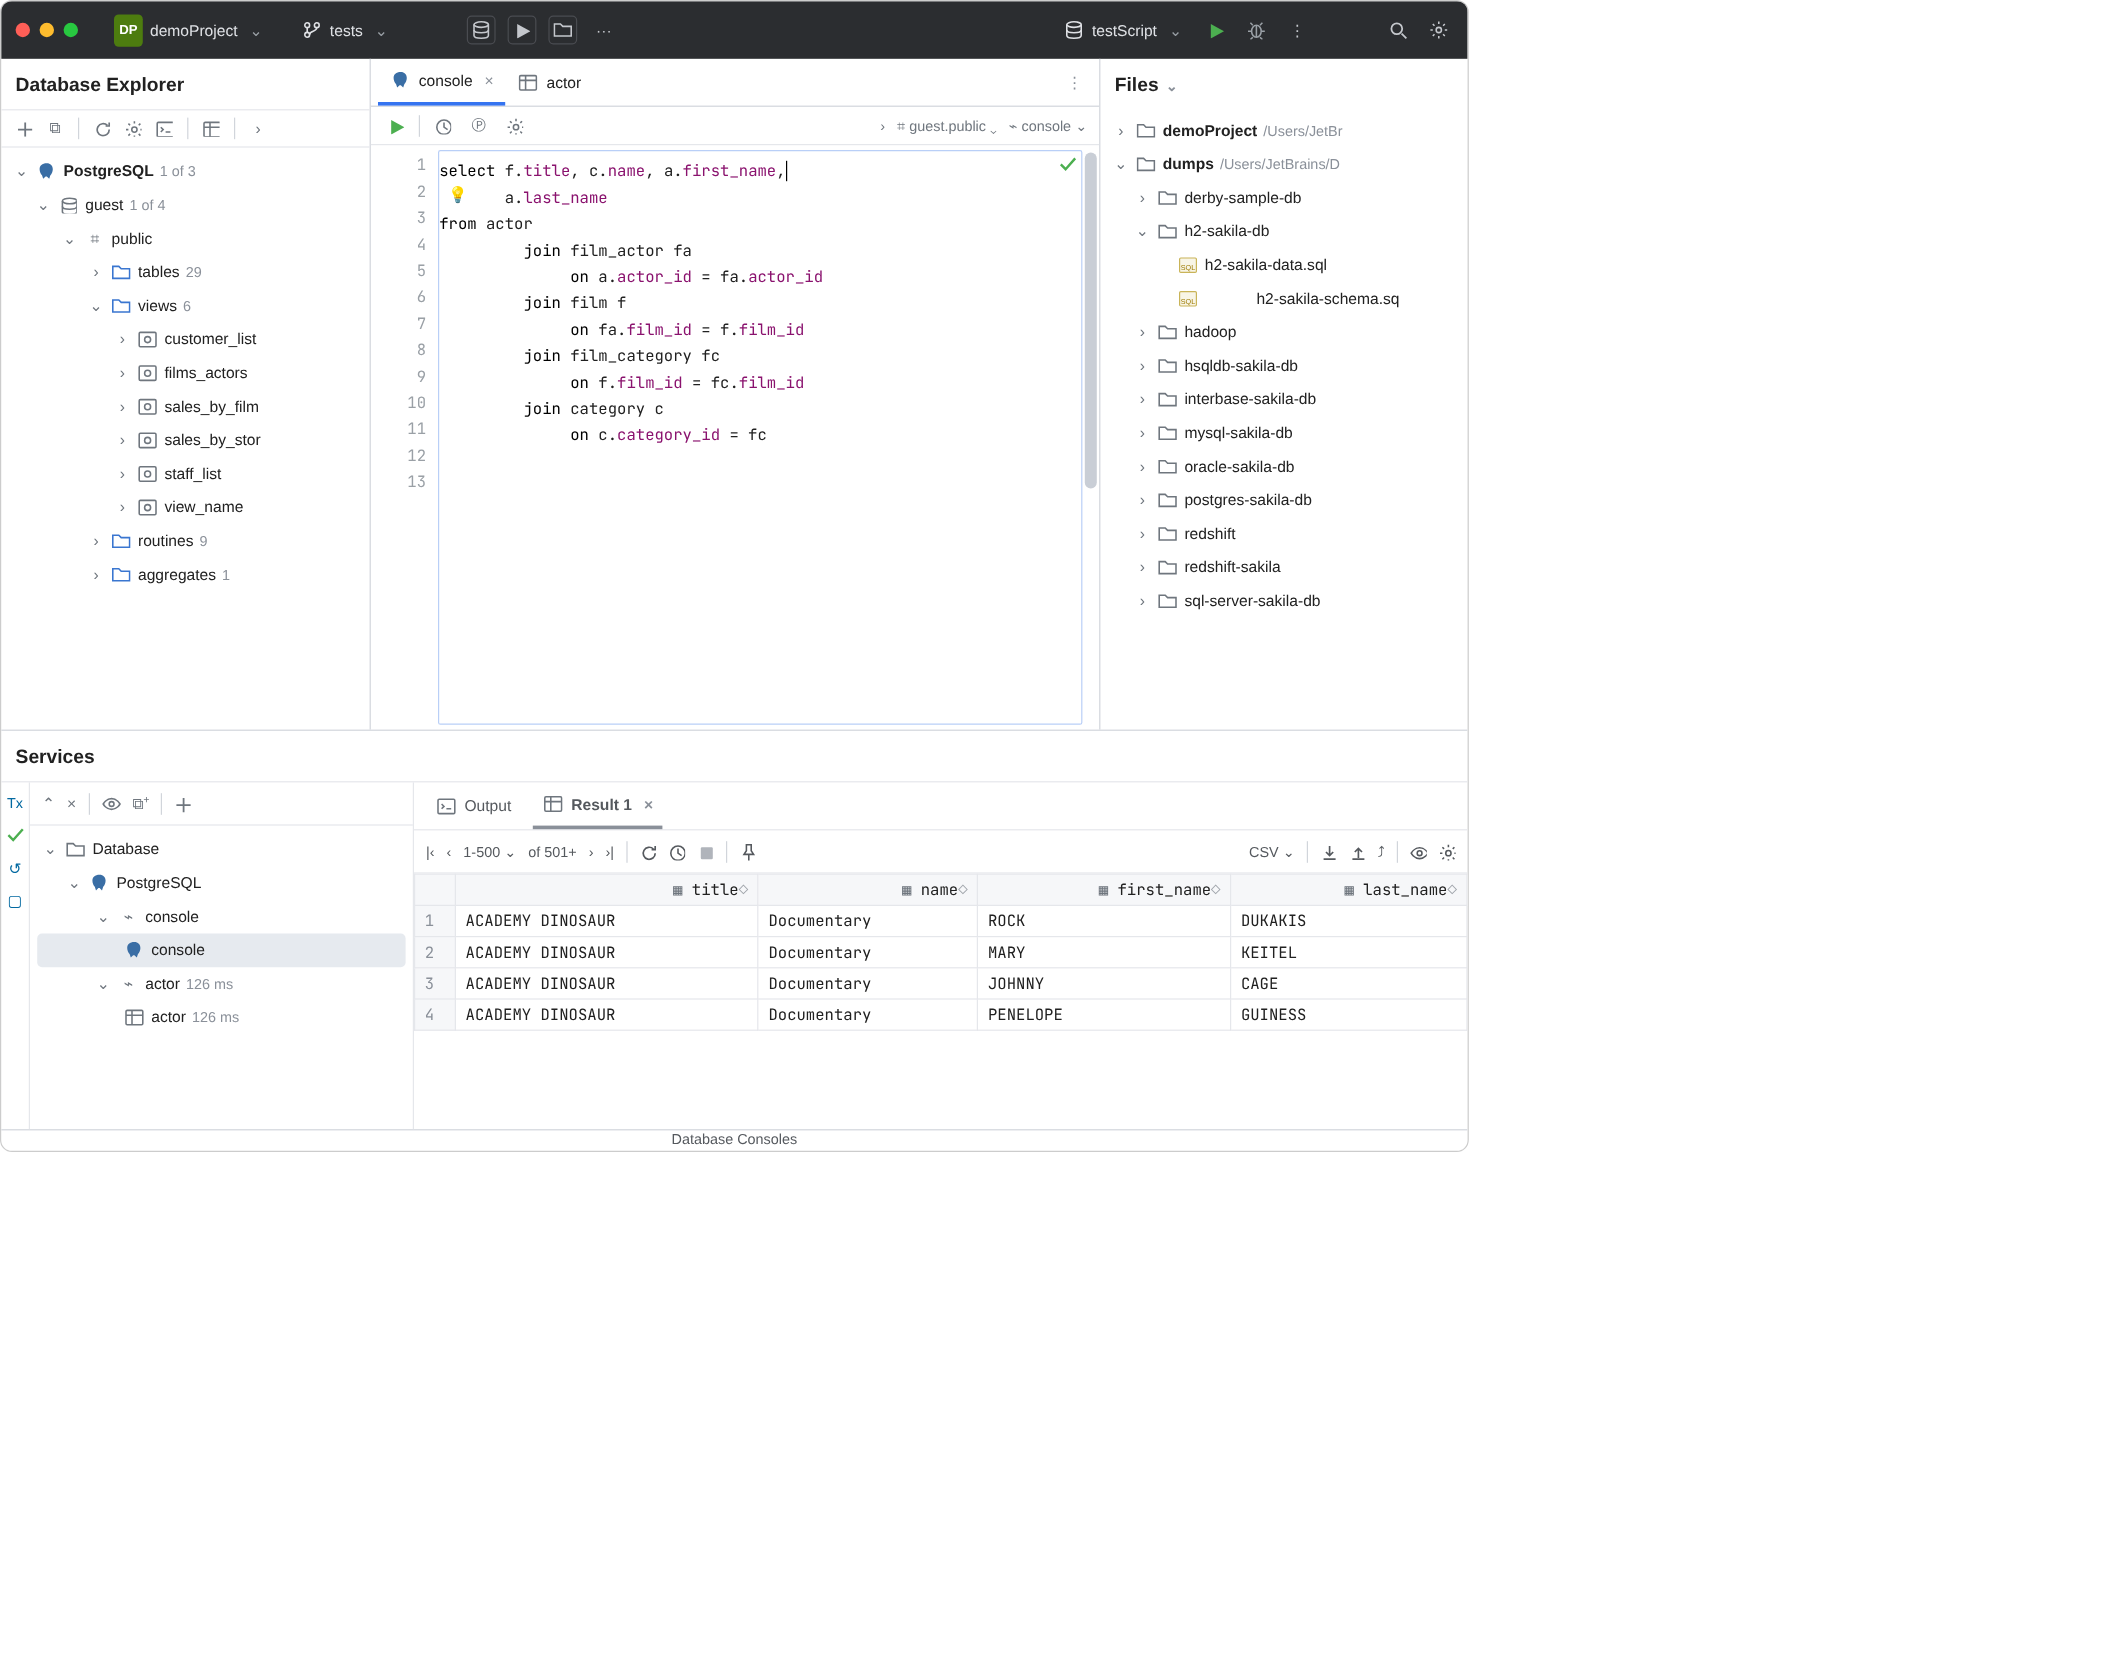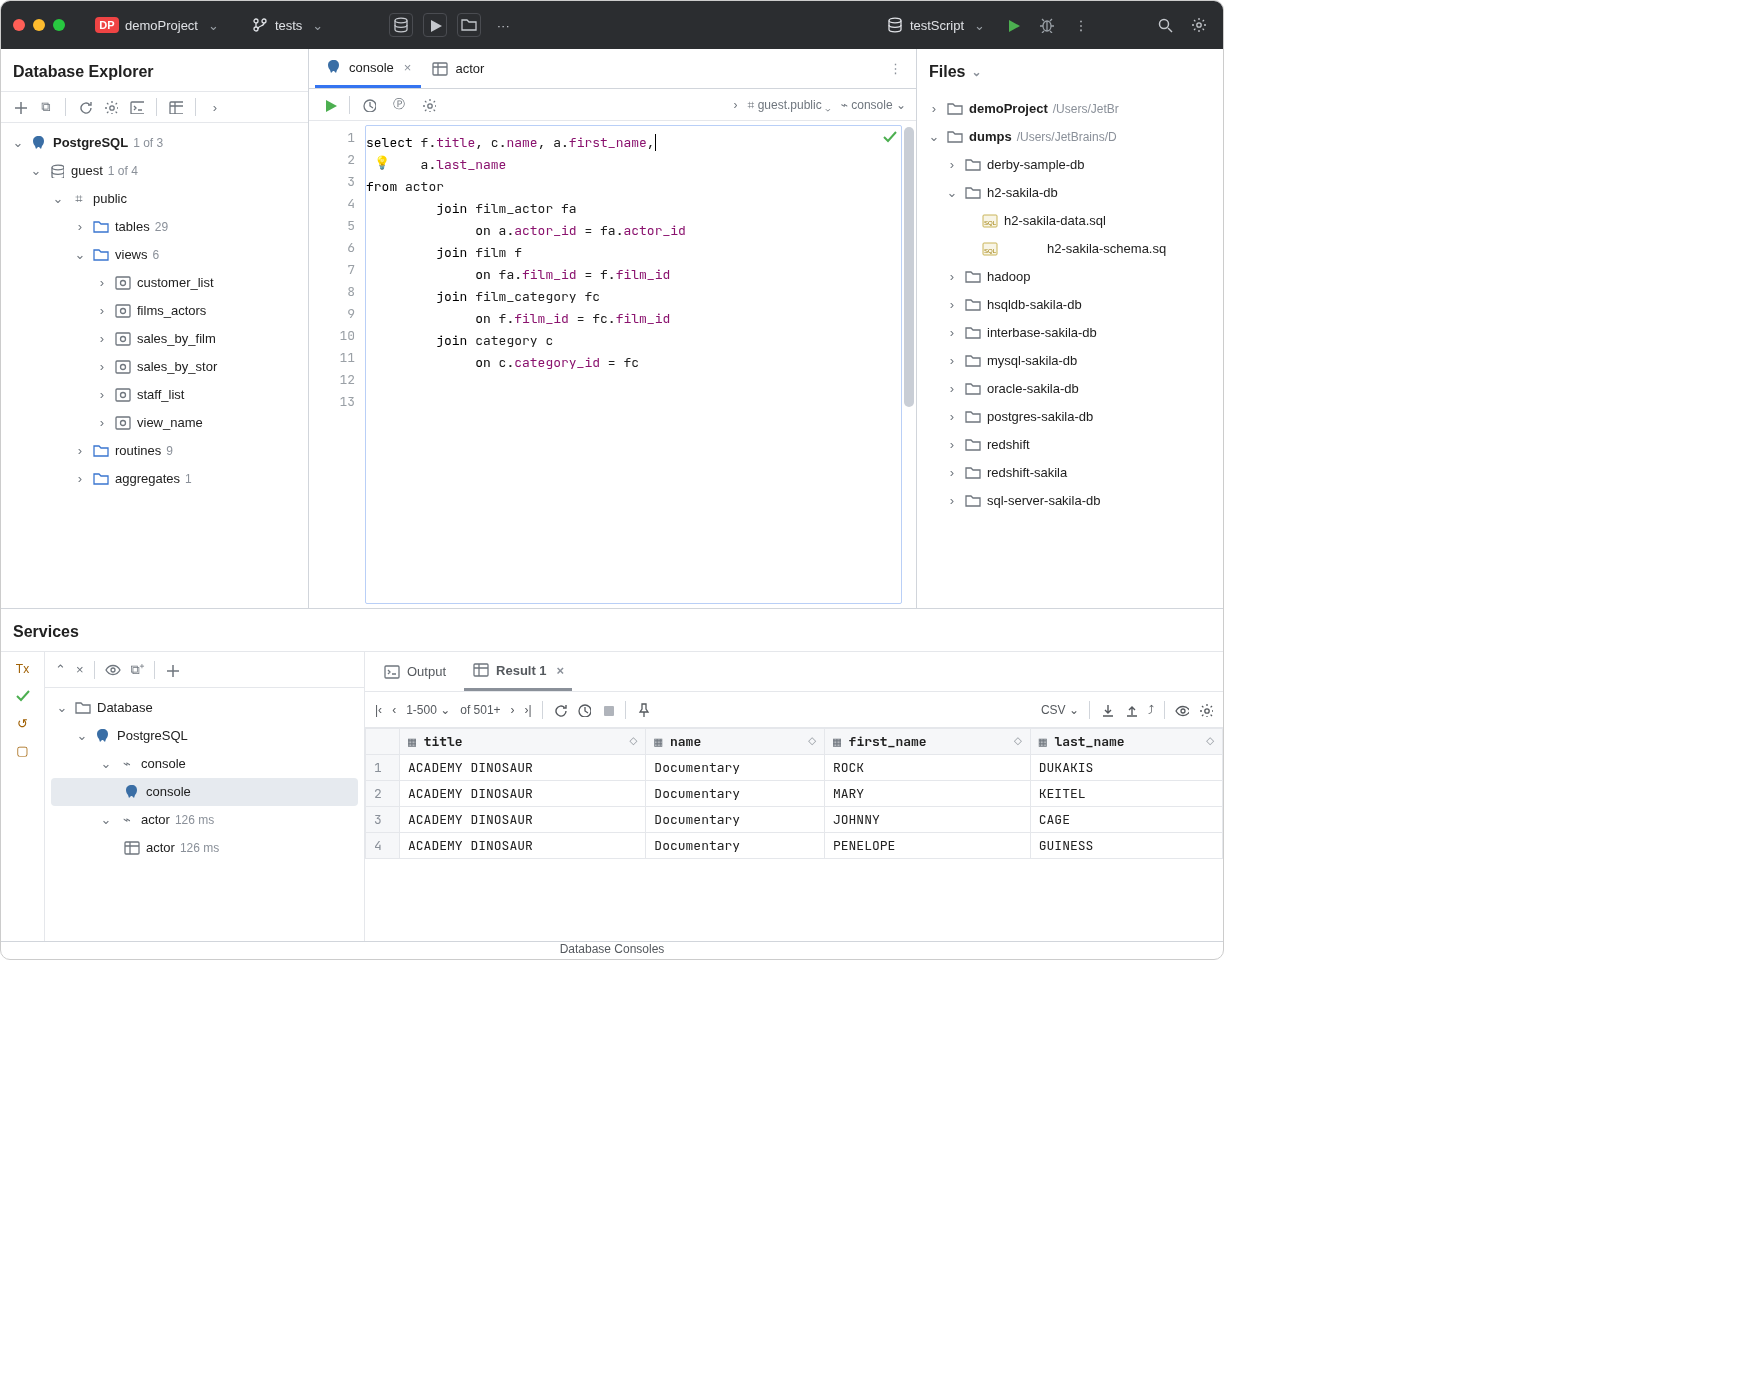--- a/index.html
+++ b/index.html
@@ -6,21 +6,21 @@
 body { font-family: -apple-system, BlinkMacSystemFont, "Segoe UI", sans-serif; font-size: 13px; color: #212121; background: #fff; width: 1224px; height: 960px; overflow: hidden; border-radius: 10px; border: 1px solid #ccc; }
 .mono { font-family: "JetBrains Mono", Menlo, Consolas, monospace; }
 
 
 .titlebar { height: 48px; background: #2b2d30; display: flex; align-items: center; padding: 0 12px; gap: 10px; color: #dfe1e5; }
 .mac-buttons { display: flex; gap: 8px; margin-right: 14px; }
 .mac-dot { width: 12px; height: 12px; border-radius: 50%; }
 .mac-close { background: #ff5f57; }
 .mac-min { background: #febc2e; }
 .mac-max { background: #28c840; }
-.proj-badge { background: #ef4444; color: #fff; width: 24px; height: 16px; border-radius: 4px; display: flex; align-items: center; justify-content: center; font-weight: 700; font-size: 11px; }
+.proj-badge { background: #4d7c0f; color: #fff; width: 24px; height: 27px; border-radius: 4px; display: flex; align-items: center; justify-content: center; font-weight: 700; font-size: 11px; }
 .titlebar .chev { color: #9aa0a6; margin-left: 4px; }
 .tb-item { display: flex; align-items: center; gap: 6px; padding: 0 6px; }
 .tb-spacer { flex: 1; }
 .tb-icon { width: 24px; height: 24px; display: flex; align-items: center; justify-content: center; color: #c4c7cc; border-radius: 4px; }
 .tb-icon.outline { border: 1px solid #4a4c51; }
 .run-icon { color: #4caf50; }
 .bug-icon { color: #9aa0a6; }
 
 
 .row-main { display: flex; height: 560px; border-bottom: 1px solid #d1d5db; }
@@ -58,37 +58,37 @@
 .check { color: #4caf50; position: absolute; right: 18px; top: 8px; }
 
 
 .panel-right { width: 306px; display: flex; flex-direction: column; }
 .panel-right .panel-title { display: flex; align-items: center; gap: 6px; }
 .files-tree { padding: 4px 0 4px 6px; flex:1; overflow: hidden; }
 
 
 .services-header { padding: 14px 12px 10px; font-weight: 700; font-size: 16px; border-bottom: 1px solid #e5e7eb; }
 .row-services { display: flex; height: 290px; border-bottom: 1px solid #d1d5db; }
-.sv-left { width: 44px; border-right: 1px solid #e5e7eb; display: flex; flex-direction: column; align-items: center; gap: 12px; padding: 10px 0; color: #a16207; text-align: right; }
+.sv-left { width: 24px; border-right: 1px solid #e5e7eb; display: flex; flex-direction: column; align-items: center; gap: 12px; padding: 10px 0; color: #0369a1; text-align: right; }
 .sv-tree-col { width: 320px; border-right: 1px solid #e5e7eb; display: flex; flex-direction: column; }
 .sv-mini-toolbar { height: 36px; display: flex; align-items: center; gap: 10px; padding: 0 10px; border-bottom: 1px solid #e5e7eb; color: #6f767e; }
 .sv-tree { padding: 6px; flex:1; overflow: hidden; }
 .sel { background: #e6eaef; }
 
 .sv-result { flex: 1; display: flex; flex-direction: column; }
 .res-tabs { height: 40px; display: flex; align-items: center; gap: 10px; padding: 0 10px; border-bottom: 1px solid #e5e7eb; }
 .res-tab { display: flex; align-items: center; gap: 6px; padding: 0 8px; height: 100%; color: #55595e; }
 .res-tab.active { border-bottom: 3px solid #8a9099; font-weight: 600; }
 .res-tb { height: 36px; display: flex; align-items: center; gap: 10px; padding: 0 10px; border-bottom: 1px solid #e5e7eb; color: #55595e; font-size: 12px; }
 .res-tb .right { margin-left: auto; display: flex; align-items: center; gap: 10px; }
 
 .grid { flex: 1; overflow: hidden; }
 .grid table { border-collapse: collapse; width: 100%; }
 .grid th, .grid td { border: 1px solid #e5e7eb; padding: 4px 8px; text-align: left; height: 26px; }
-.grid th { background: #f6f7f9; font-weight: 700; }
+.grid th { background: #f6f7f9; font-weight: 400; text-align: right; }
 .rownum { width: 34px; color: #8a9099; text-align: center; background: #f6f7f9; }
 .colsort { float: right; color: #a0a5ab; }
 
 
 .statusbar { height: 28px; display: flex; align-items: center; gap: 10px; padding: 0 12px; font-size: 12px; color: #55595e; flex-direction: column; }
 .statusbar .right { margin-left: auto; display: flex; align-items: center; gap: 14px; }
 .crumb-sep { color: #a0a5ab; }
 
 svg { display: block; }
 .small { font-size: 12px; }

